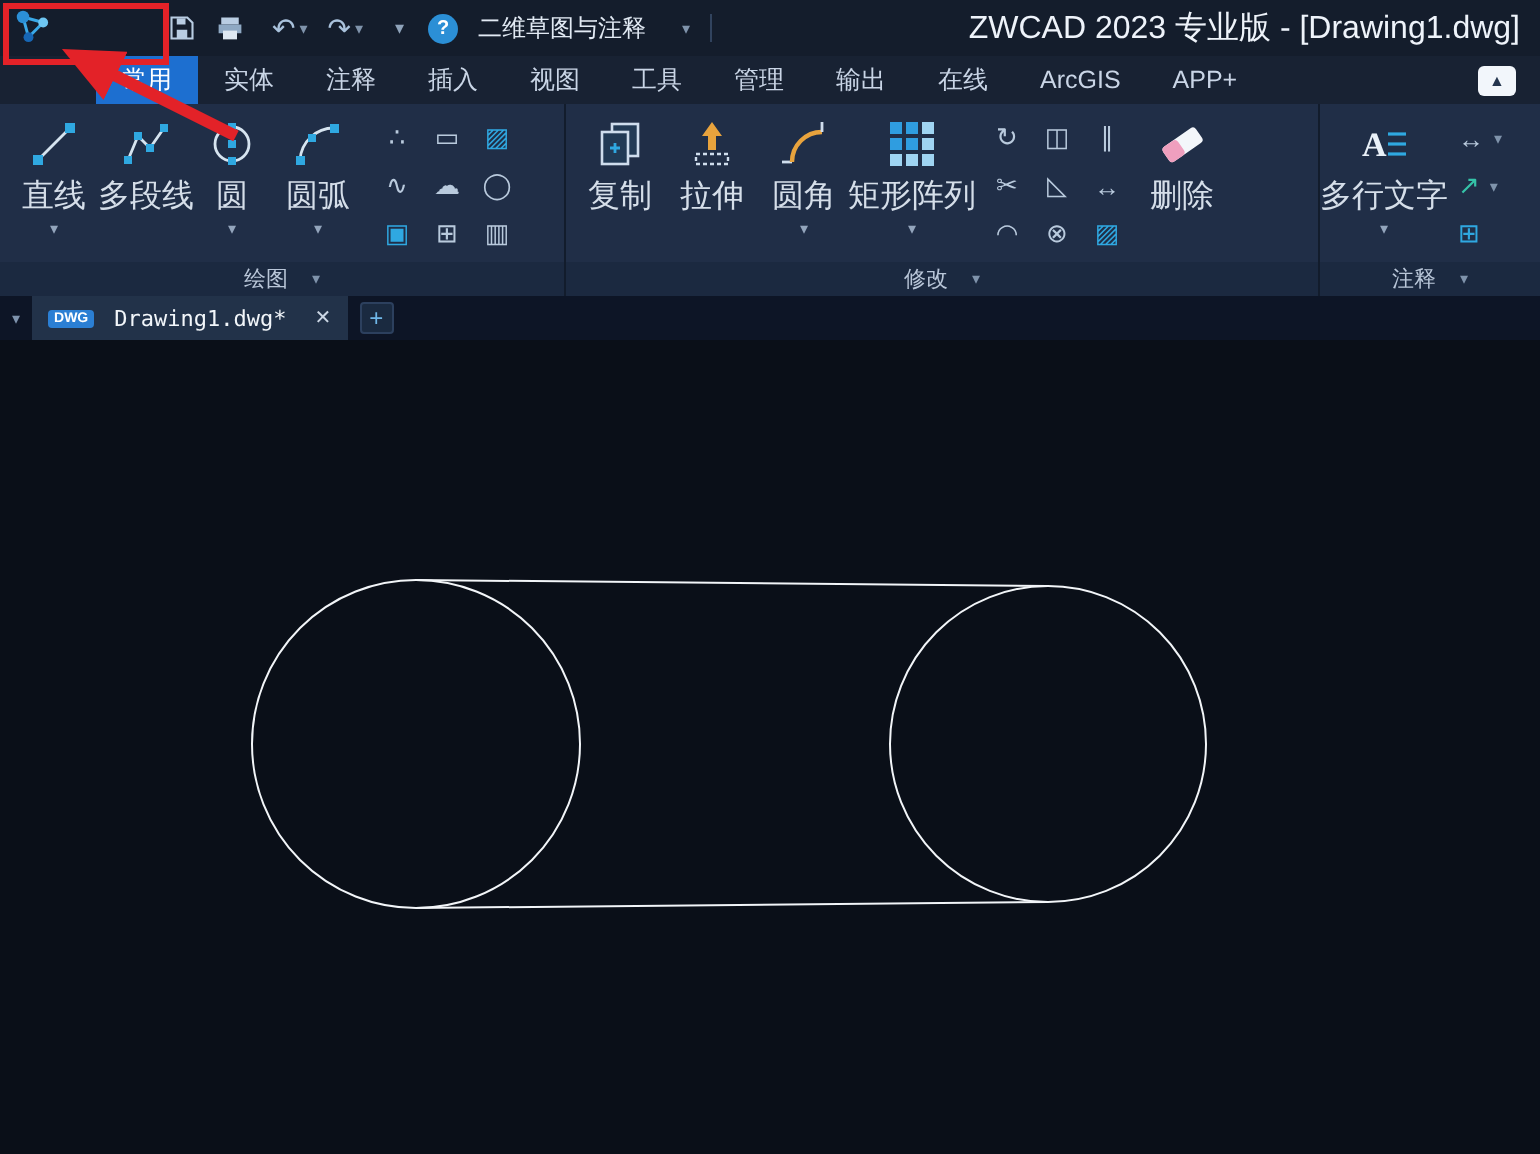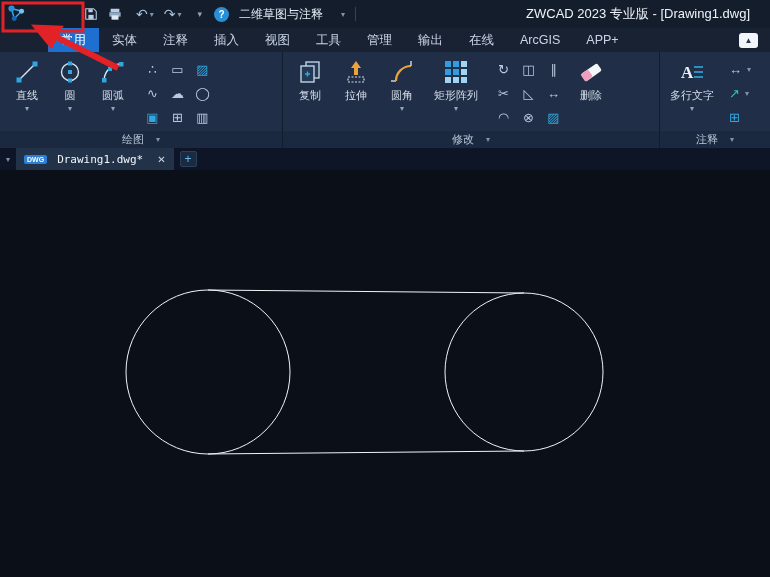--- a/index.html
+++ b/index.html
@@ -15,40 +15,40 @@
   .qicon.print{margin-left:10px;}
   .qicon.undo{margin-left:14px;font-size:14px;color:#a9c2dc;}
   .qicon.redo{margin-left:10px;font-size:14px;color:#a9c2dc;}
   .tiny-caret{font-size:8px;color:#7f93ab;margin-left:2px;}
   .qat-caret{margin-left:16px;font-size:9px;color:#8fa3ba;}
   .help-badge{margin-left:12px;width:15px;height:15px;border-radius:50%;background:#2b8fd6;color:#fff;
     font-size:10px;font-weight:bold;display:flex;align-items:center;justify-content:center;}
   .workspace{display:flex;align-items:center;margin-left:10px;color:#e2eaf4;}
   .workspace .ws-label{margin-right:16px;text-align:center;}
   .ws-sep{width:1px;height:14px;background:#31435e;margin-left:10px;}
-  .win-title{margin-left:auto;padding-right:20px;color:#eef3fa;font-size:13px;white-space:nowrap;}
+  .win-title{margin-left:auto;padding-right:10px;color:#eef3fa;font-size:16px;white-space:nowrap;}
 
   
   .menurow{height:24px;background:#182233;display:flex;align-items:stretch;padding-left:48px;}
   .mtab{display:flex;align-items:center;padding:0 13px;color:#c9d5e6;font-size:12.5px;cursor:default;white-space:nowrap;}
   .mtab.active{background:#1d6fd0;color:#ffffff;}
   .ribbon-toggle{margin-left:auto;margin-right:12px;align-self:center;width:19px;height:15px;background:#f2f6fb;
     border-radius:3px;display:flex;align-items:center;justify-content:center;font-size:8px;color:#24354e;}
 
   
   .ribbon{height:96px;background:#202e47;display:flex;}
   .panel{display:flex;flex-direction:column;border-right:1px solid #121c2c;height:100%;}
   .panel-tools{flex:1;display:flex;align-items:flex-start;padding:3px 4px 0 4px;}
   .panel-label{height:17px;background:#1b2940;display:flex;align-items:center;justify-content:center;
     color:#b9c6d8;font-size:11px;gap:12px;}
   .panel-label .tiny-caret{margin:0;}
   .rbtn{width:46px;height:74px;display:flex;flex-direction:column;align-items:center;padding-top:4px;cursor:default;}
   .rbtn.wide{width:62px;}
   .ricon{width:26px;height:26px;display:flex;align-items:center;justify-content:center;}
-  .rlabel{margin-top:3px;font-size:11px;color:#d5dee9;white-space:nowrap;}
+  .rlabel{margin-top:3px;font-size:16px;color:#d5dee9;white-space:nowrap;}
   .rcaret{font-size:8px;color:#93a5bc;margin-top:1px;}
   .sgrid{display:grid;grid-template-columns:repeat(3,25px);grid-auto-rows:24px;margin-left:4px;margin-top:2px;}
   .stool{display:flex;align-items:center;justify-content:center;color:#b9cadd;font-size:13px;cursor:default;}
   .acol{display:flex;flex-direction:column;margin-left:6px;margin-top:2px;}
   .acol .stool{height:24px;width:34px;justify-content:flex-start;padding-left:3px;gap:3px;}
 
   
   .docbar{height:22px;background:#0d1526;display:flex;align-items:center;}
   .docbar-menu{padding:0 6px;font-size:8px;color:#7e93ad;}
   .doctab{height:22px;background:#223249;display:flex;align-items:center;padding:0 8px;gap:10px;}
@@ -137,20 +137,32 @@
           <span class="ricon">
             <svg viewBox="0 0 26 26" width="26" height="26">
               <line x1="5" y1="21" x2="21" y2="5" stroke="#d6e4f0" stroke-width="1.4"></line>
               <rect x="2.5" y="18.5" width="5" height="5" fill="#2fa8e1"></rect>
               <rect x="18.5" y="2.5" width="5" height="5" fill="#2fa8e1"></rect>
             </svg>
           </span>
           <span class="rlabel">直线</span>
           <span class="rcaret">▾</span>
         </div>
+        <div class="rbtn">
+          <span class="ricon">
+            <svg viewBox="0 0 26 26" width="26" height="26">
+              <polyline points="4,21 9,9 15,15 22,5" fill="none" stroke="#d6e4f0" stroke-width="1.4"></polyline>
+              <rect x="2" y="19" width="4" height="4" fill="#2fa8e1"></rect>
+              <rect x="7" y="7" width="4" height="4" fill="#2fa8e1"></rect>
+              <rect x="13" y="13" width="4" height="4" fill="#2fa8e1"></rect>
+              <rect x="20" y="3" width="4" height="4" fill="#2fa8e1"></rect>
+            </svg>
+          </span>
+          <span class="rlabel">多段线</span>
+        </div>
         <div class="rbtn" style="width:40px;">
           <span class="ricon">
             <svg viewBox="0 0 26 26" width="26" height="26">
               <circle cx="13" cy="13" r="8.5" fill="none" stroke="#d6e4f0" stroke-width="1.4"></circle>
               <rect x="11" y="11" width="4" height="4" fill="#2fa8e1"></rect>
               <rect x="11" y="2.5" width="4" height="4" fill="#2fa8e1"></rect>
               <rect x="11" y="19.5" width="4" height="4" fill="#2fa8e1"></rect>
             </svg>
           </span>
           <span class="rlabel">圆</span>

